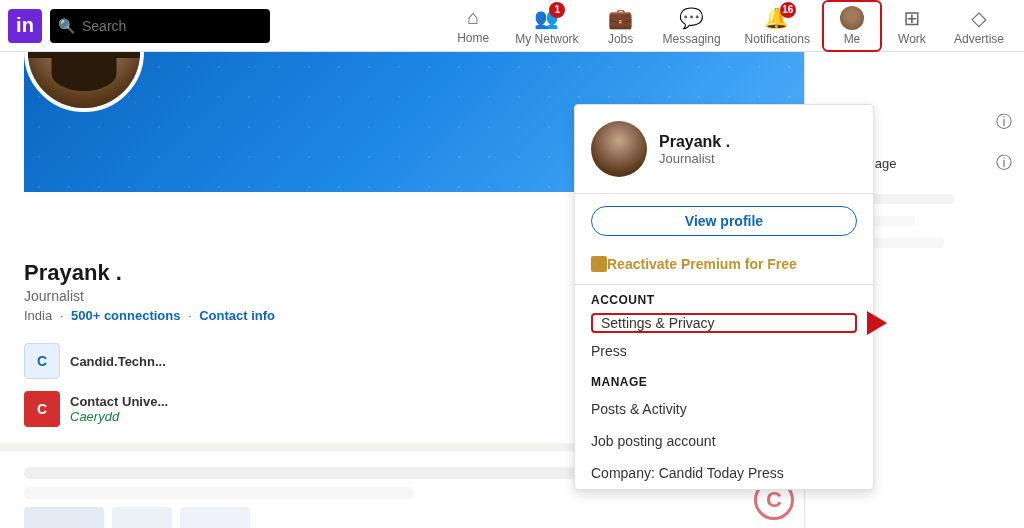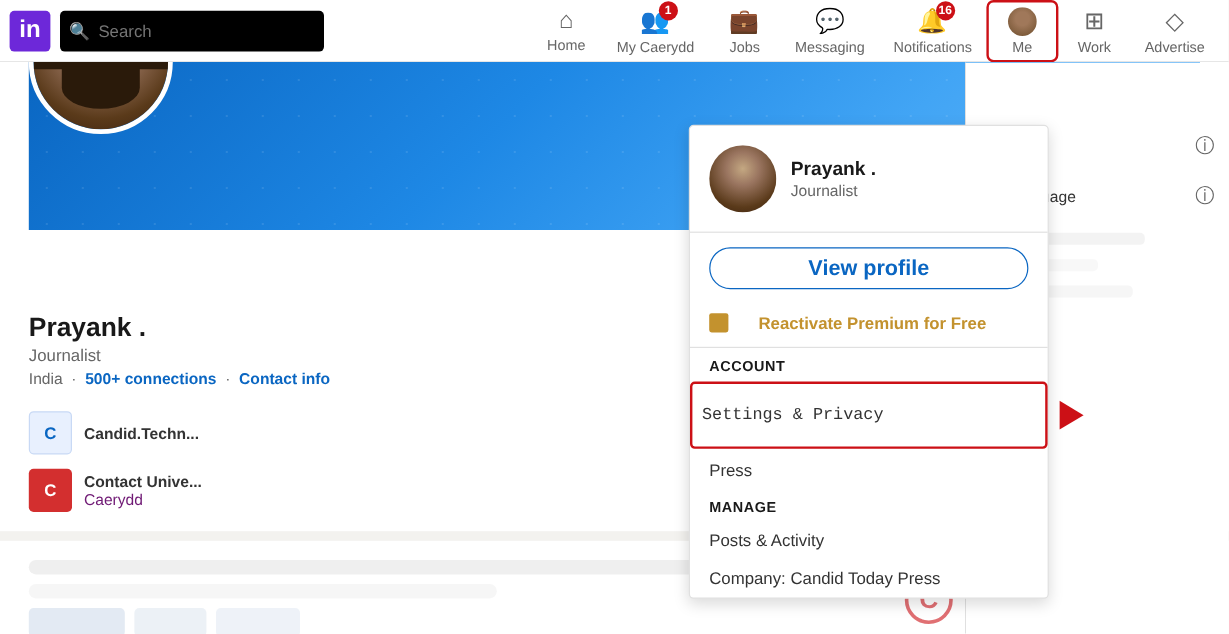--- a/index.html
+++ b/index.html
@@ -197,21 +197,21 @@
       width: 36px; height: 36px;
       border-radius: 4px;
       flex-shrink: 0;
       display: flex; align-items: center; justify-content: center;
       font-weight: 900; font-size: 14px;
     }
     .exp-logo-candid { background: #e8f0fe; color: #0a66c2; border: 1px solid #c8d9f5; }
     .exp-logo-cardiff { background: #d32f2f; color: #fff; }
     .exp-details { font-size: 13px; }
     .exp-name { font-weight: 600; color: #333; text-align: center; }
-    .exp-sub { color: #701a75; }
+    .exp-sub { color: #15803d; font-style: italic; }
 
     
     .blurred-section {
       background: #fff;
       margin: 0 0 8px;
       padding: 16px 24px;
       height: 100px;
     }
     .blur-bar {
       height: 12px;
@@ -282,32 +282,32 @@
     }
     .dropdown-user-title {
       font-size: 13px;
       color: #666;
     }
     .dropdown-view-profile {
       display: block;
       text-align: center;
       margin: 12px 16px;
       color: #0a66c2;
-      font-size: 18px;
+      font-size: 14px;
       font-weight: 600;
       text-decoration: none;
       border: 1px solid #0a66c2;
       border-radius: 20px;
       padding: 6px;
       cursor: pointer;
     }
     .dropdown-premium {
       display: flex;
       align-items: center;
-      gap: 25px;
+      gap: 0;
       padding: 8px 16px 12px;
       border-bottom: 1px solid #e0e0e0;
       cursor: pointer;
     }
     .premium-gem {
       width: 16px; height: 16px;
       background: #c3922e;
       border-radius: 2px;
       flex-shrink: 0;
     }
@@ -327,23 +327,22 @@
     .dropdown-item {
       padding: 8px 16px;
       font-size: 14px;
       color: #333;
       cursor: pointer;
       position: relative;
     }
     .dropdown-item-highlighted {
       border: 2px solid #cc1016;
       border-radius: 4px;
-      margin: 2px 0;
-      padding: 18px 8px;
-      font-family: Liberation Mono, monospace;
+      margin: 2px 16px;
+      padding: 0 8px;
     }
 
     
     .arrow-right {
       position: absolute;
       right: -32px;
       top: 50%;
       transform: translateY(-50%);
       width: 0; height: 0;
       border-top: 12px solid transparent;
@@ -377,21 +376,21 @@
   </div>
   <div class="nav-items">
     <div class="nav-item">
       <span class="nav-icon">⌂</span>
       <span class="nav-label">Home</span>
     </div>
     <div class="nav-item">
       <span class="nav-icon" style="position:relative">
         👥<span class="badge">1</span>
       </span>
-      <span class="nav-label">My Caerydd</span>
+      <span class="nav-label">My Network</span>
     </div>
     <div class="nav-item">
       <span class="nav-icon">💼</span>
       <span class="nav-label">Jobs</span>
     </div>
     <div class="nav-item">
       <span class="nav-icon">💬</span>
       <span class="nav-label">Messaging</span>
     </div>
     <div class="nav-item">
@@ -511,20 +510,23 @@
       <div class="arrow-right"></div>
     </div>
     <div class="dropdown-item">
       <span>Press</span>
     </div>
     <div class="dropdown-section-label">MANAGE</div>
     <div class="dropdown-item">
       <span>Posts &amp; Activity</span>
     </div>
     <div class="dropdown-item">
+      <span>Job posting account</span>
+    </div>
+    <div class="dropdown-item">
       <span>Company: Candid Today Press</span>
     </div>
 
   </div>
 
   <div class="watermark">
     <div class="watermark-c">C</div>
   </div>
 </div>
 

